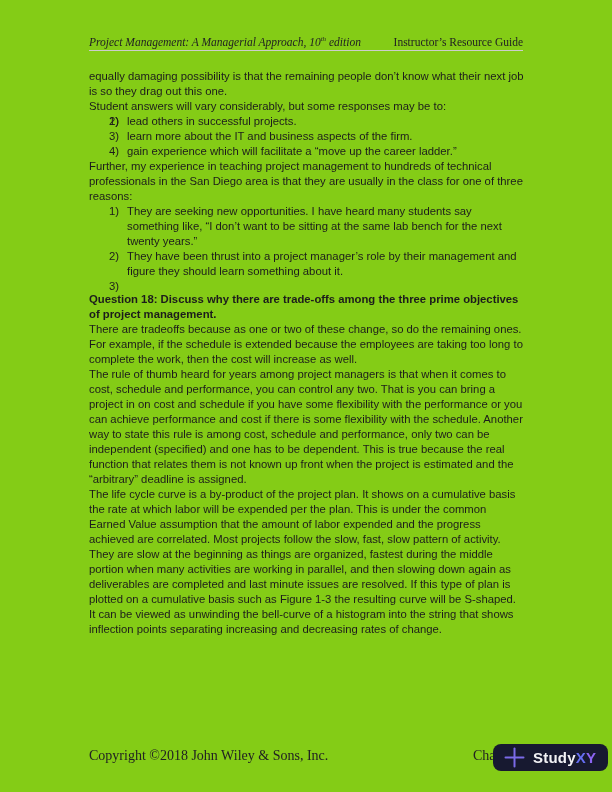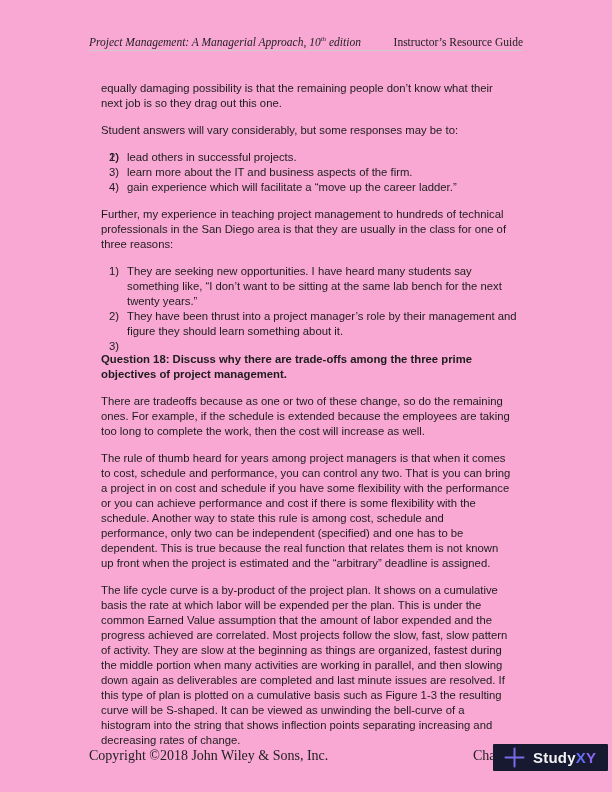--- a/index.html
+++ b/index.html
@@ -1,20 +1,20 @@
 <!DOCTYPE html>
 <html><head>
 <meta charset="utf-8">
 <style>
   html, body { margin: 0; padding: 0; background: #ffffff; }
   .page {
     position: relative;
     width: 612px;
     height: 792px;
-    background: #f9a8d4;
+    background: #84cc16;
     overflow: hidden;
     font-family: "Liberation Sans", sans-serif;
     color: #1c1c1c;
   }
   
   .header {
     position: absolute;
     left: 89px;
     right: 89px;
     top: 35px;
@@ -37,21 +37,21 @@
   }
   
   .body {
     position: absolute;
     left: 89px;
     top: 69px;
     width: 435px;
     font-size: 11.3px;
     line-height: 15px;
   }
-  .body p { margin: 12px; }
+  .body p { margin: 0; }
   .q-title { font-weight: 700; margin-top: 13px !important; }
   ol.nlist { list-style: none; margin: 0; padding: 0; }
   ol.nlist li { position: relative; padding-left: 38px; }
   ol.nlist .mk { position: absolute; left: 20px; top: 0; }
   
   .footer {
     position: absolute;
     left: 89px;
     right: 89px;
     top: 748px;
@@ -62,21 +62,21 @@
   }
   .footer .copyright { position: absolute; left: 0; top: 0; }
   .footer .chapter { position: absolute; left: 384px; top: 0; }
   .badge {
     position: absolute;
     left: 493px;
     top: 744px;
     width: 115px;
     height: 27px;
     background: #171930;
-    border-radius: 1px;
+    border-radius: 8px;
     display: flex;
     align-items: center;
     padding-left: 11px;
     box-sizing: border-box;
     z-index: 5;
   }
   .badge .plus-wrap { width: 21px; height: 21px; margin-right: 8px; flex: 0 0 auto; }
   .badge .plus-wrap svg { display: block; }
   .badge .brand {
     font-family: "Liberation Sans", sans-serif;

